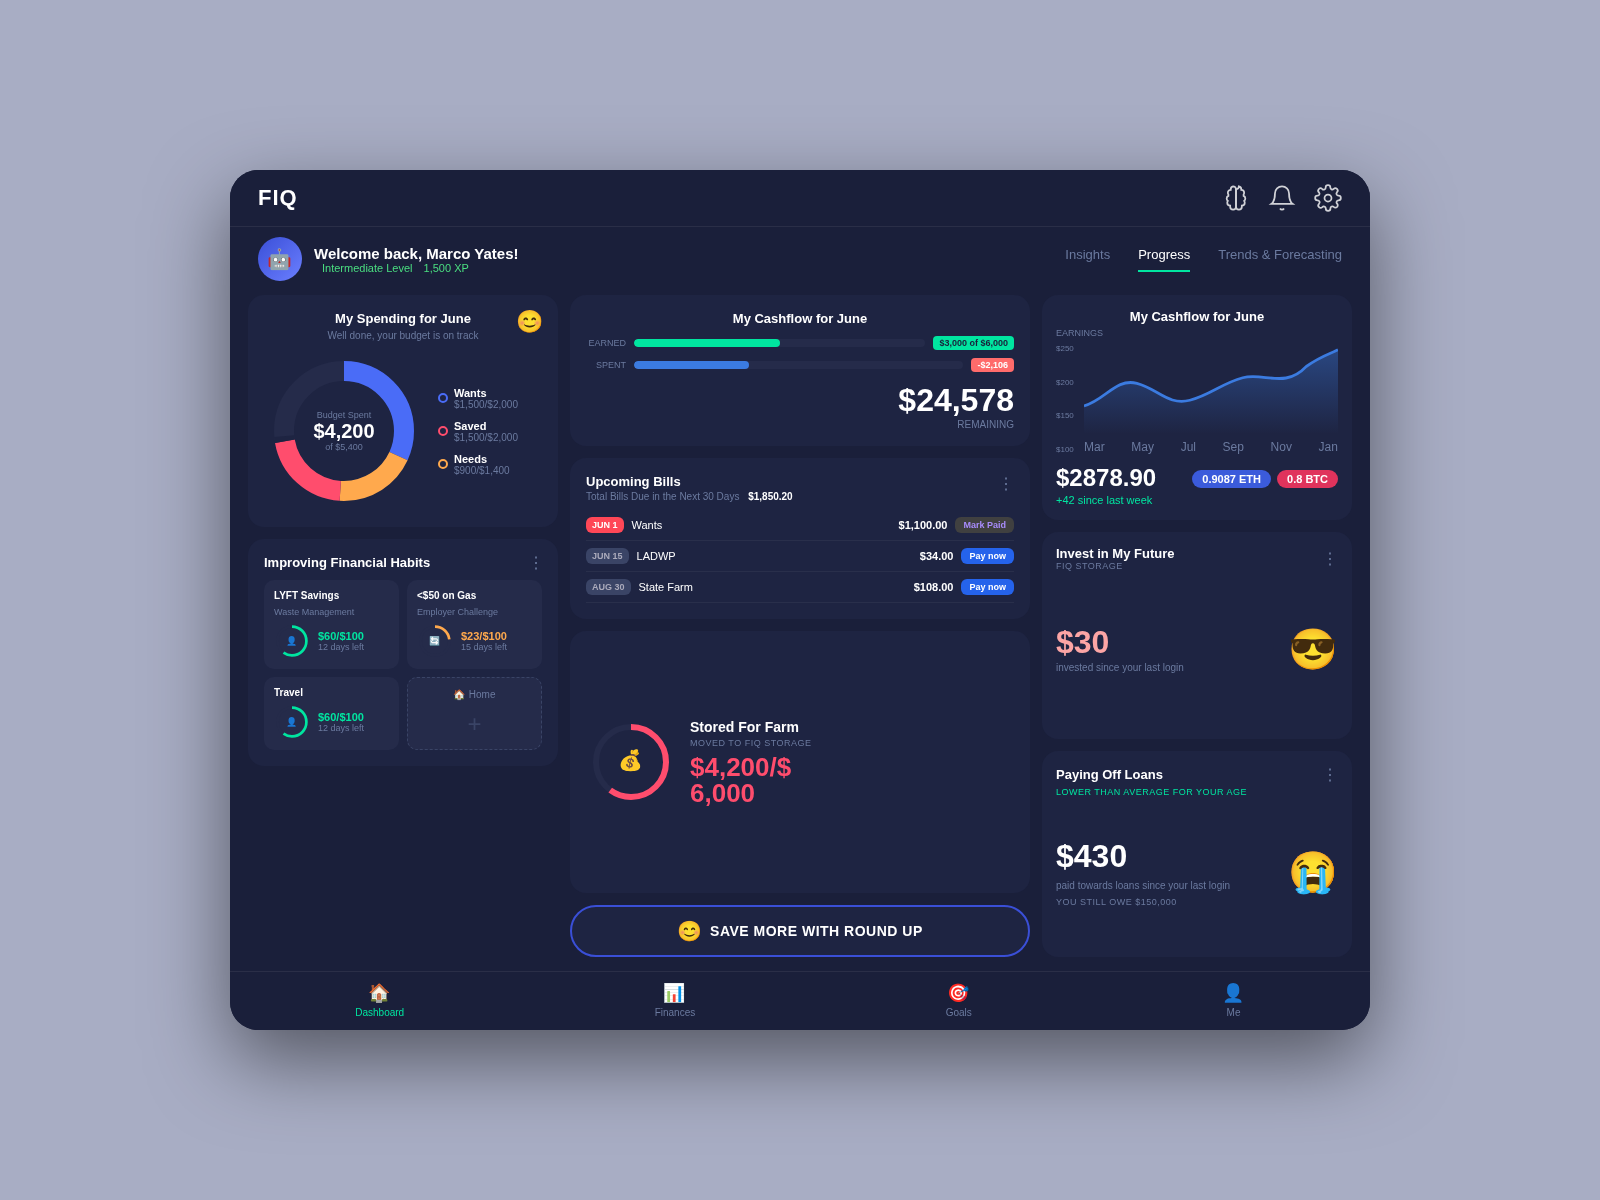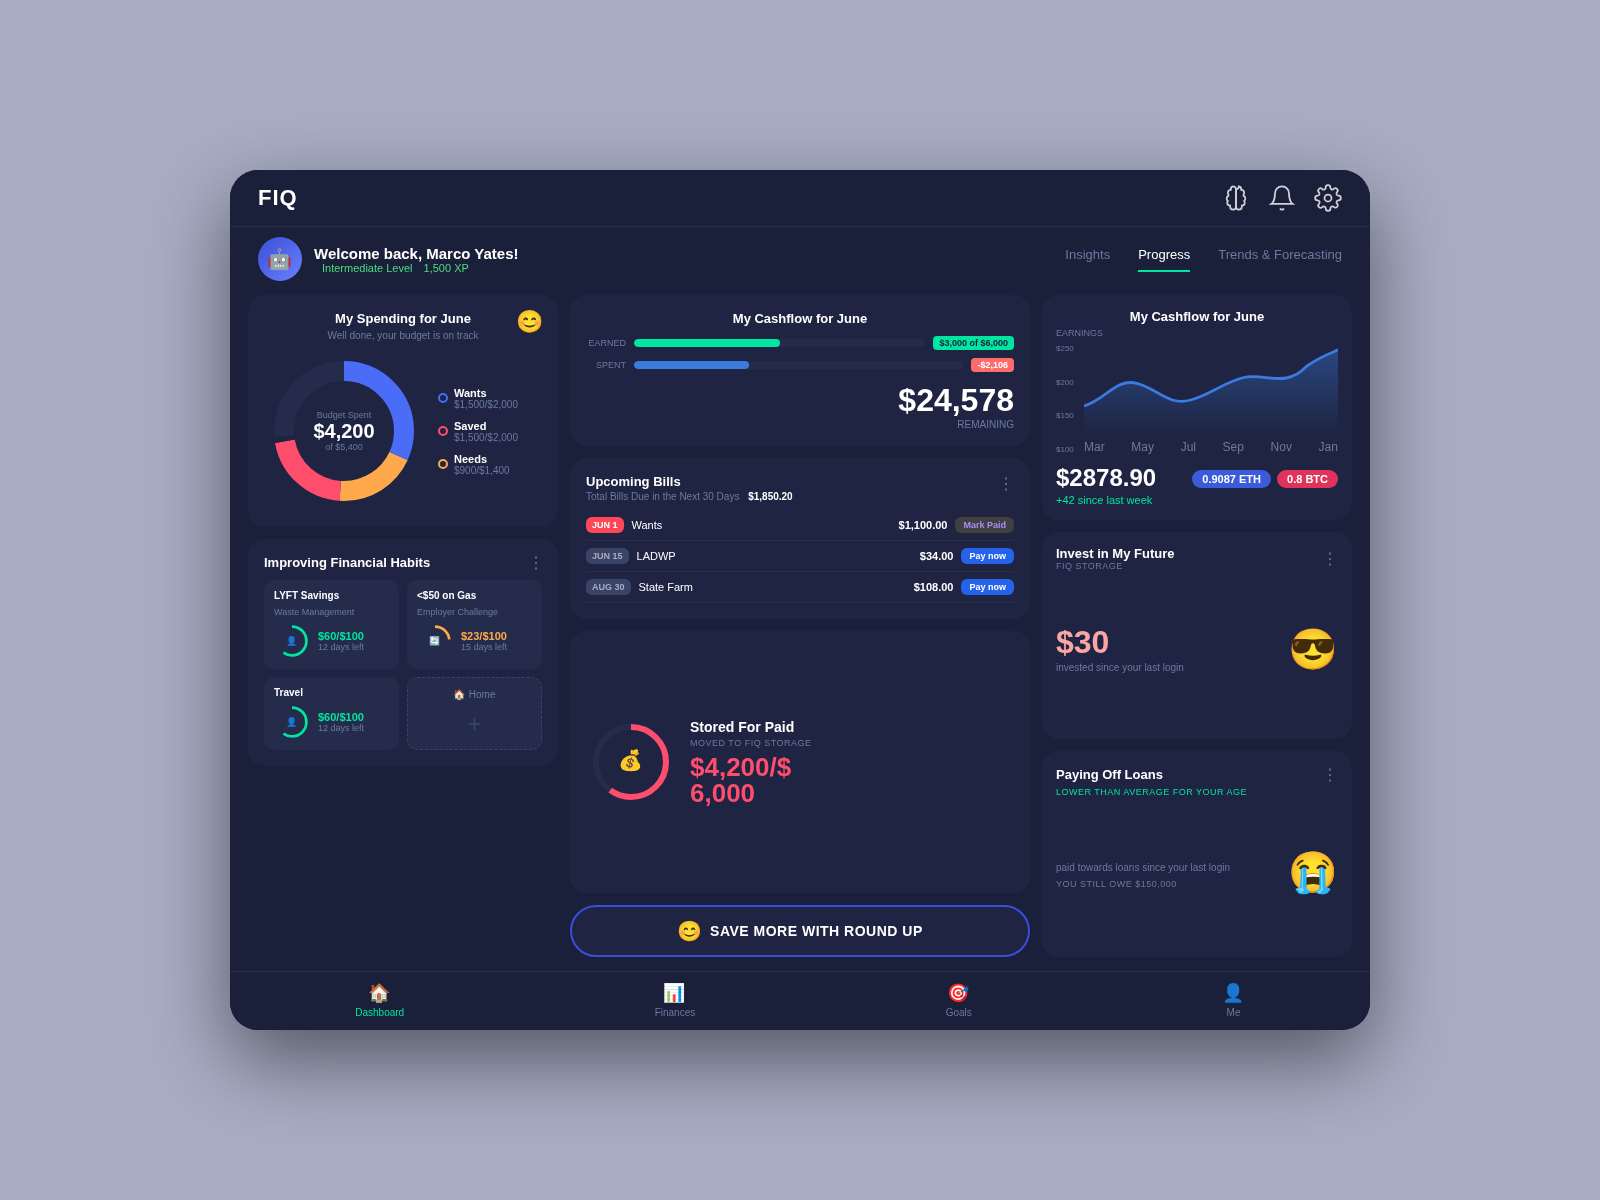--- a/index.html
+++ b/index.html
@@ -889,21 +889,21 @@
 
       <div class="goals-card">
         <div class="goals-donut">
           <svg viewBox="0 0 90 90">
             <circle cx="45" cy="45" r="35" fill="#1e2442" stroke="#252b4a" stroke-width="6"></circle>
             <circle cx="45" cy="45" r="35" fill="none" stroke="#ff4d6d" stroke-width="6" stroke-dasharray="132 88" stroke-dashoffset="0" transform="rotate(-90 45 45)"></circle>
             <text x="45" y="50" text-anchor="middle" fill="#fff" font-size="20">💰</text>
           </svg>
         </div>
         <div class="goals-right">
-          <div class="goals-title">Stored For Paid</div>
+          <div class="goals-title">Stored For Farm</div>
           <div class="goals-moved">MOVED TO FIQ STORAGE</div>
           <div class="goals-amount">$4,200/$<br>6,000</div>
         </div>
       </div>
 
       <div class="round-up-btn">
         <span style="font-size:20px">😊</span>
         <span class="round-up-text">SAVE MORE WITH ROUND UP</span>
       </div>
 
@@ -974,20 +974,21 @@
       </div>
 
       <div class="loans-card">
         <div class="loans-header">
           <div class="loans-title">Paying Off Loans</div>
           <div class="card-menu" style="position:relative;top:0;right:0">⋮</div>
         </div>
         <div class="loans-tag">LOWER THAN AVERAGE FOR YOUR AGE</div>
         <div class="loans-body">
           <div class="loans-info">
+            <div class="loans-dollar">$430</div>
             <div class="loans-desc">paid towards loans since your last login</div>
             <div class="loans-owe">YOU STILL OWE $150,000</div>
           </div>
           <div style="font-size:40px">😭</div>
         </div>
       </div>
 
     </div>
   </div>
 

